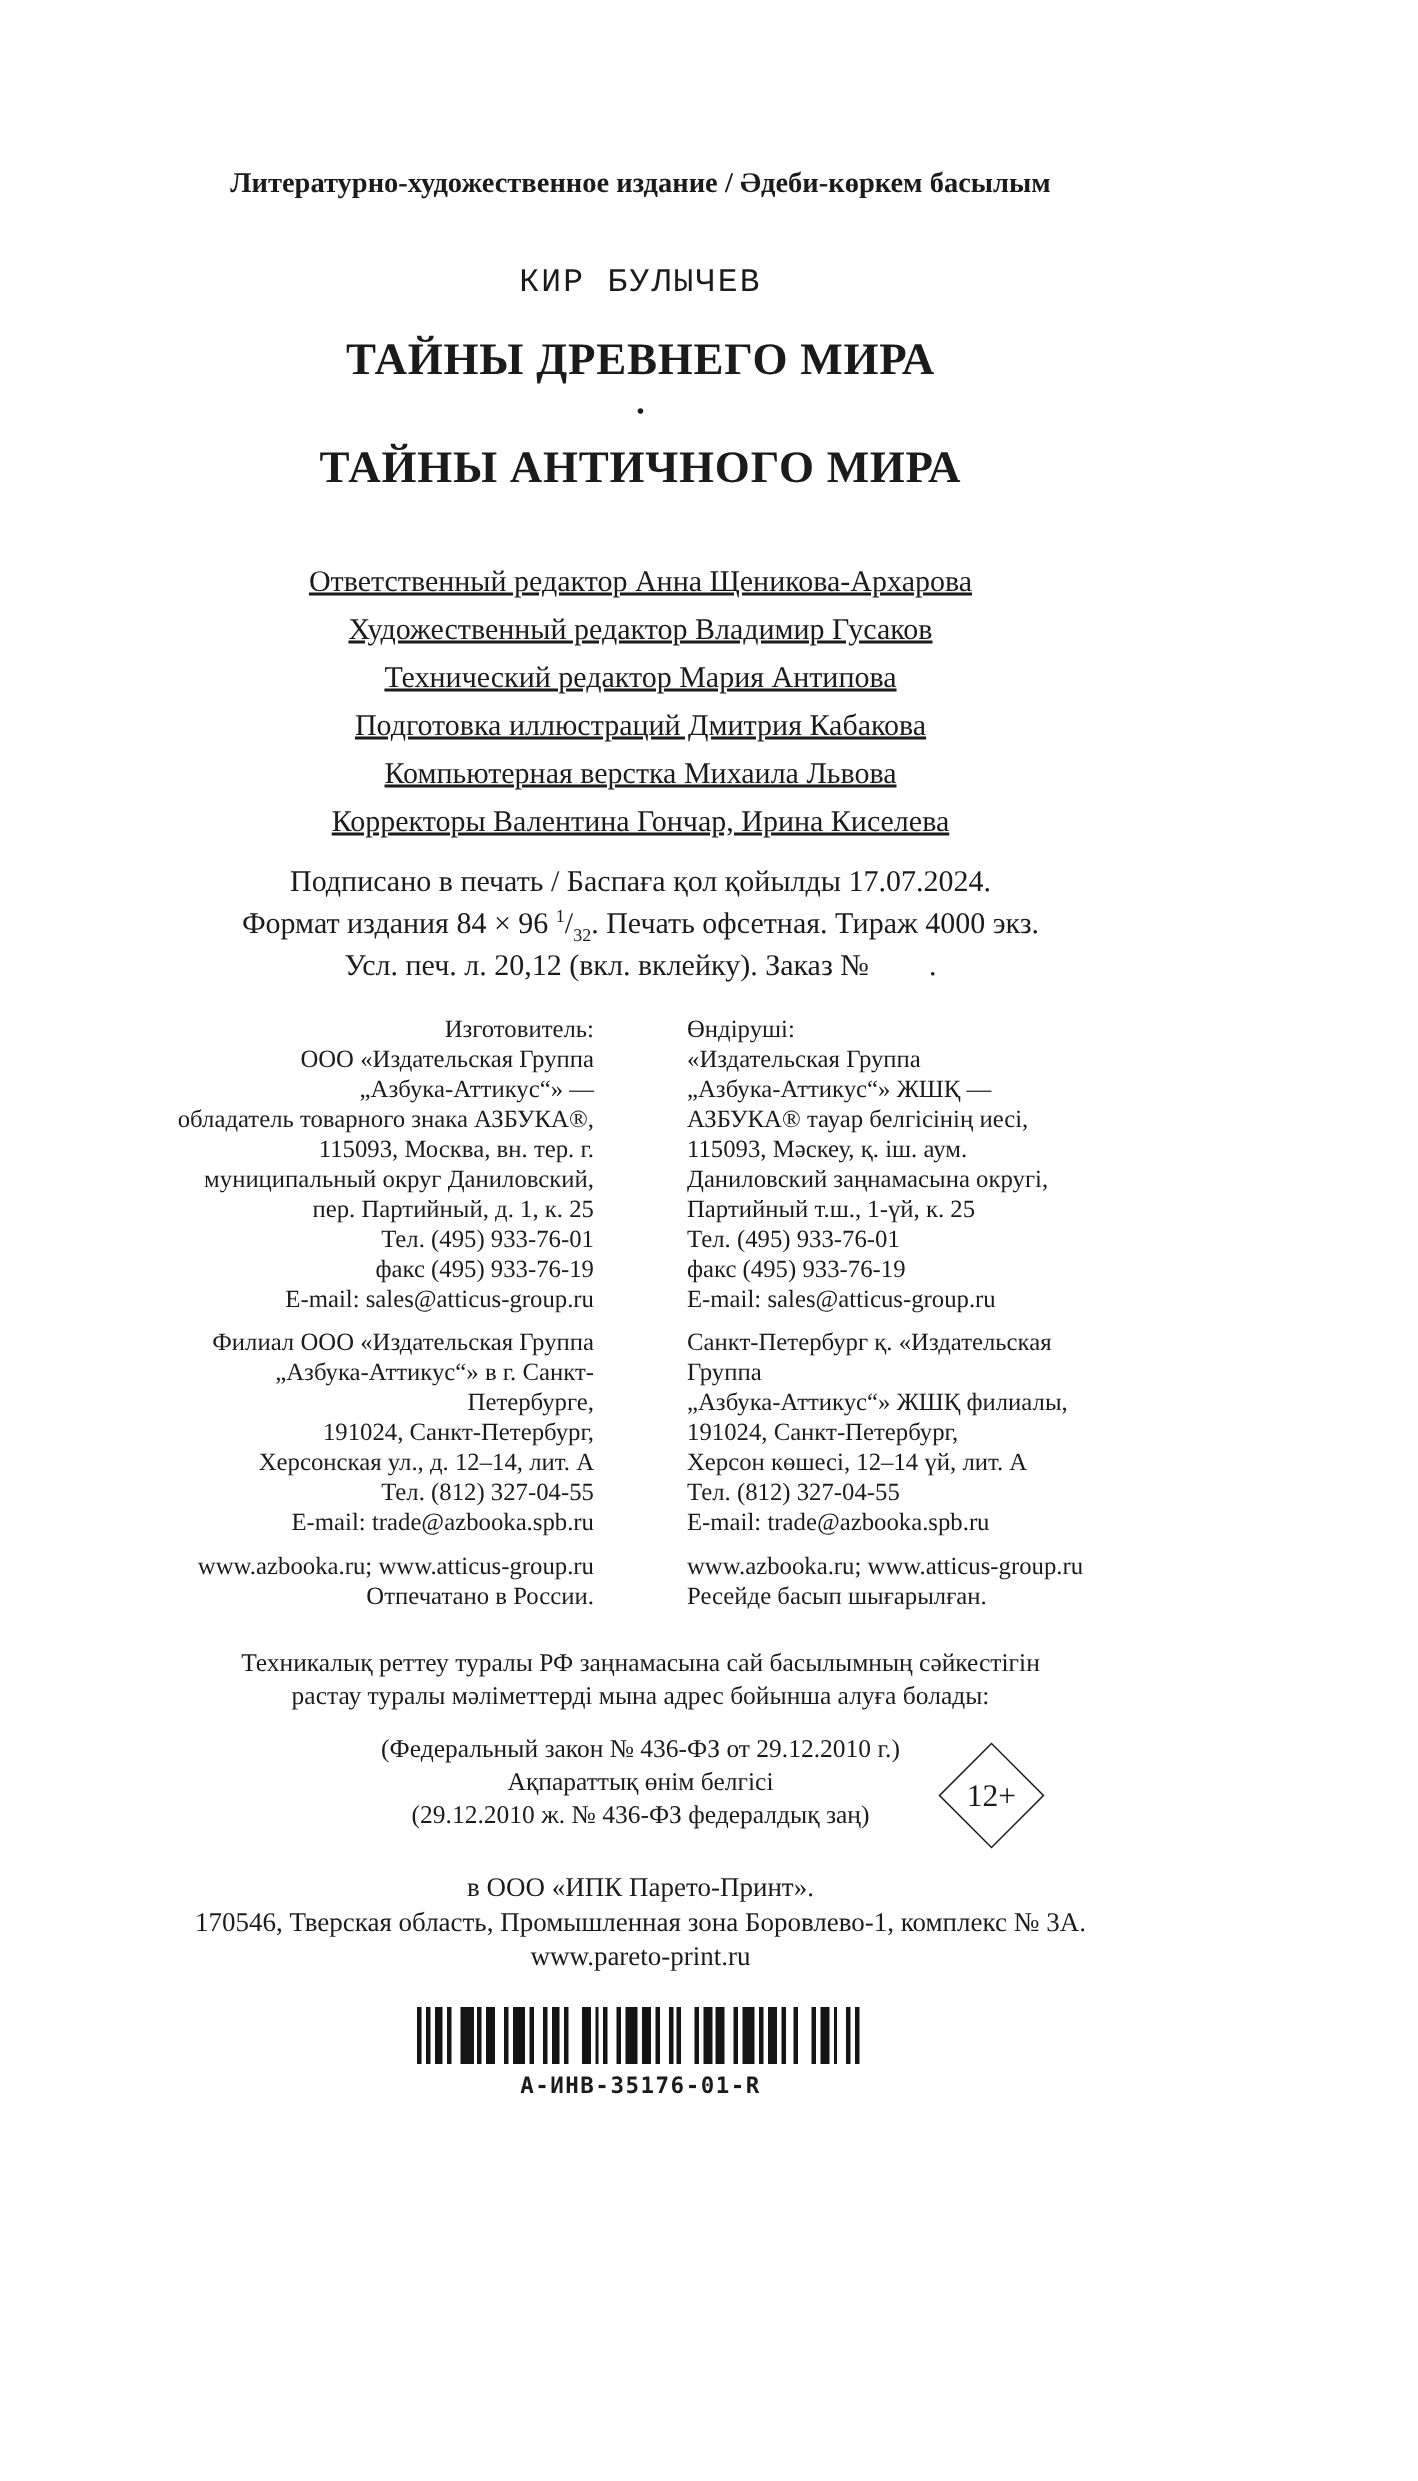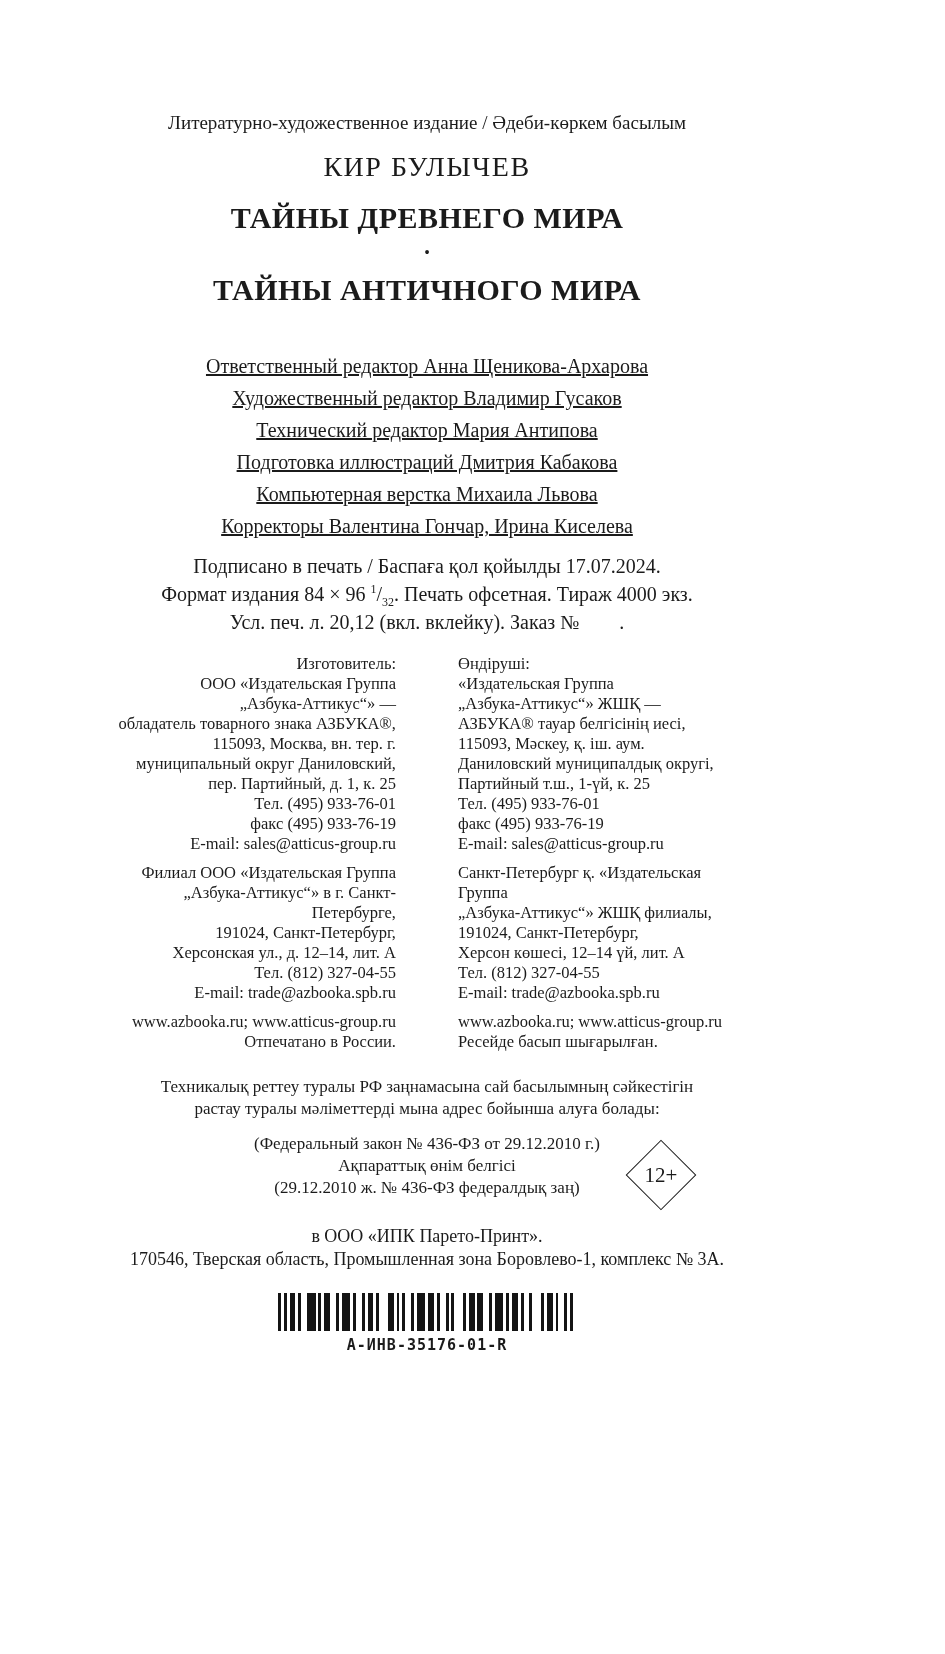--- a/index.html
+++ b/index.html
@@ -7,23 +7,23 @@
   body {
     width: 945px; height: 1654px;
     background: #ffffff;
     color: #1b1b1b;
     font-family: "Liberation Serif", "DejaVu Serif", serif;
     -webkit-font-smoothing: antialiased;
   }
   .page { position: relative; width: 945px; height: 1654px; overflow: hidden; background: #fff; }
   .content { width: 640px; margin-left: 107px; padding-top: 112px; text-align: center; }
 
-  .edition-line { font-size: 19px; line-height: 22px; }
-
-  .author { margin-top: 20px; font-size: 28px; line-height: 26px; letter-spacing: 1.5px; }
+  .edition-line { font-size: 19px; line-height: 22px; font-weight: bold; }
+
+  .author { margin-top: 42px; font-size: 22px; line-height: 26px; letter-spacing: 1.5px; font-family: Liberation Mono, monospace; }
   .book-title { margin-top: 20px; font-size: 30px; line-height: 36px; letter-spacing: 0.5px; font-weight: bold; }
   .title-sep { margin-top: 8px; font-size: 16px; line-height: 18px; }
   .book-title.second { margin-top: 10px; }
 
   .credits { margin-top: 42px; font-size: 20px; line-height: 32px; text-decoration: underline; }
 
   .print-details { margin-top: 10px; font-size: 20px; line-height: 28px; }
   .print-details sup { font-size: 12px; vertical-align: super; line-height: 0; }
   .print-details sub { font-size: 12px; vertical-align: sub; line-height: 0; }
   .print-details .pd-line { white-space: pre-wrap; }
@@ -114,21 +114,21 @@
           <div class="line">Отпечатано в России.</div>
         </div>
       </div>
       <div class="col col-right">
         <div class="block">
           <div class="line">Өндіруші:</div>
           <div class="line">«Издательская Группа</div>
           <div class="line">„Азбука-Аттикус“» ЖШҚ —</div>
           <div class="line">АЗБУКА® тауар белгісінің иесі,</div>
           <div class="line">115093, Мәскеу, қ. іш. аум.</div>
-          <div class="line">Даниловский муниципалдық округі,</div>
+          <div class="line">Даниловский заңнамасына округі,</div>
           <div class="line">Партийный т.ш., 1-үй, к. 25</div>
           <div class="line">Тел. (495) 933-76-01</div>
           <div class="line">факс (495) 933-76-19</div>
           <div class="line">E-mail: sales@atticus-group.ru</div>
         </div>
         <div class="block">
           <div class="line">Санкт-Петербург қ. «Издательская Группа</div>
           <div class="line">„Азбука-Аттикус“» ЖШҚ филиалы,</div>
           <div class="line">191024, Санкт-Петербург,</div>
           <div class="line">Херсон көшесі, 12–14 үй, лит. А</div>
@@ -153,20 +153,21 @@
       <div class="line">(29.12.2010 ж. № 436-ФЗ федералдық заң)</div>
       <div class="age-badge">
         <div class="diamond"></div>
         <div class="diamond-text">12+</div>
       </div>
     </div>
 
     <div class="printing-house">
       <div class="line">в ООО «ИПК Парето-Принт».</div>
       <div class="line">170546, Тверская область, Промышленная зона Боровлево-1, комплекс № 3А.</div>
+      <div class="line">www.pareto-print.ru</div>
     </div>
 
     <div class="barcode-area">
       <div class="barcode-bars">
           <div class="bc-bar" style="flex: 1 0 0px;"></div>
           <div class="bc-space" style="flex: 1 0 0px;"></div>
           <div class="bc-bar" style="flex: 1 0 0px;"></div>
           <div class="bc-space" style="flex: 1 0 0px;"></div>
           <div class="bc-bar" style="flex: 2 0 0px;"></div>
           <div class="bc-space" style="flex: 1 0 0px;"></div>

